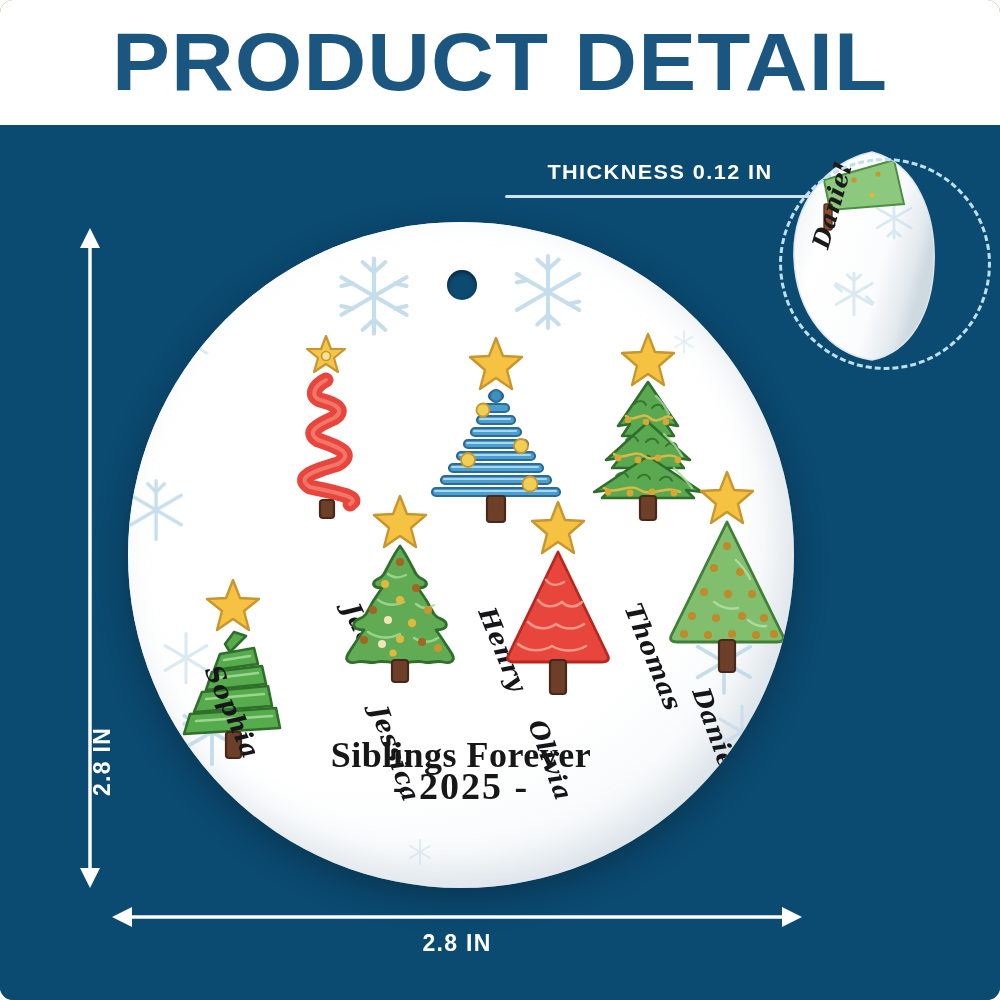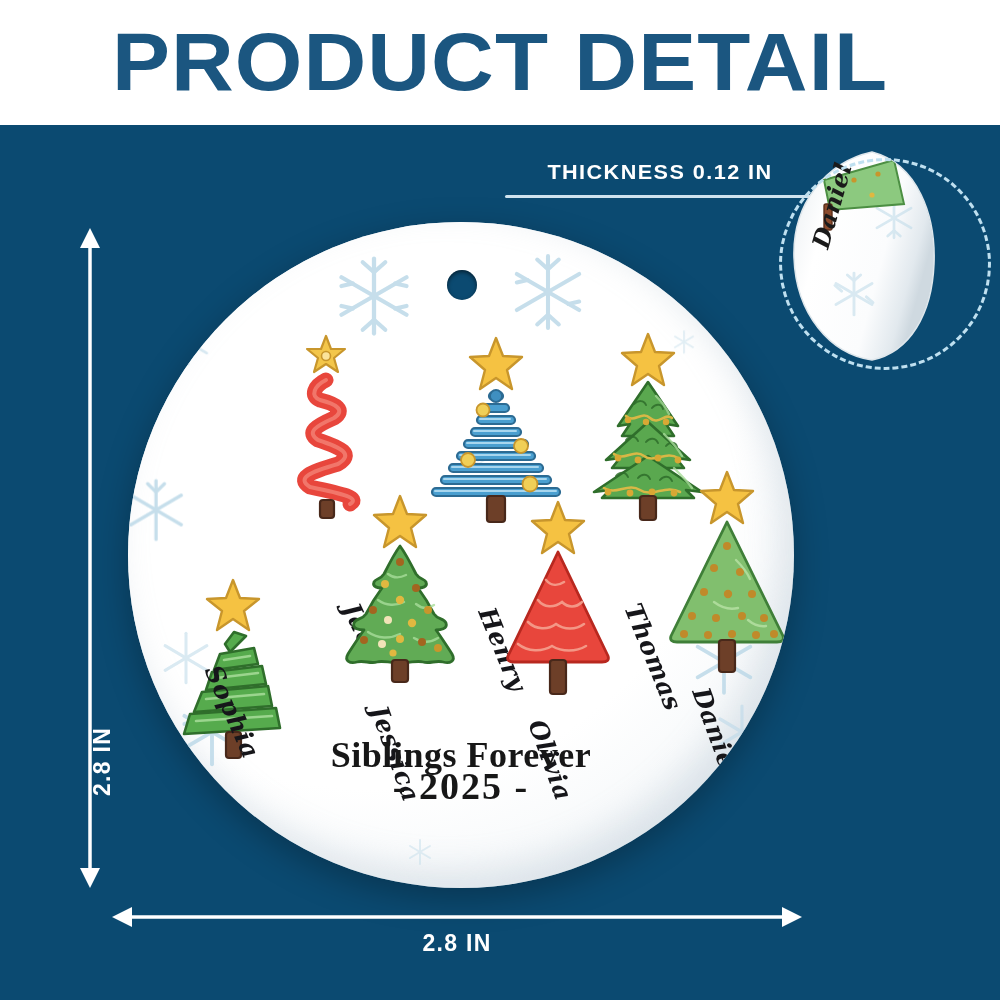--- a/index.html
+++ b/index.html
@@ -1,17 +1,17 @@
 <!DOCTYPE html>
 <html><head>
 <meta charset="utf-8">
 <style>
   html,body{margin:0;padding:0;}
   body{width:1000px;height:1000px;background:#ffffff;font-family:"Liberation Sans",sans-serif;overflow:hidden;}
-  #root{position:relative;width:1000px;height:1000px;overflow:hidden;background:#4d7c0f;}
+  #root{position:relative;width:1000px;height:1000px;overflow:hidden;background:#4d7c0f;border-radius:13px;}
 
   
   .header-band{position:absolute;left:0;top:0;width:1000px;height:125px;background:#ffffff;}
   .header-title{
     position:absolute;left:0;top:14px;width:1000px;text-align:center;
     font-family:"Liberation Sans",sans-serif;
     font-weight:700;font-size:82px;line-height:96px;
     letter-spacing:1px;color:#1b5680;
     transform:scaleX(1.06);transform-origin:50% 50%;
     white-space:nowrap;

